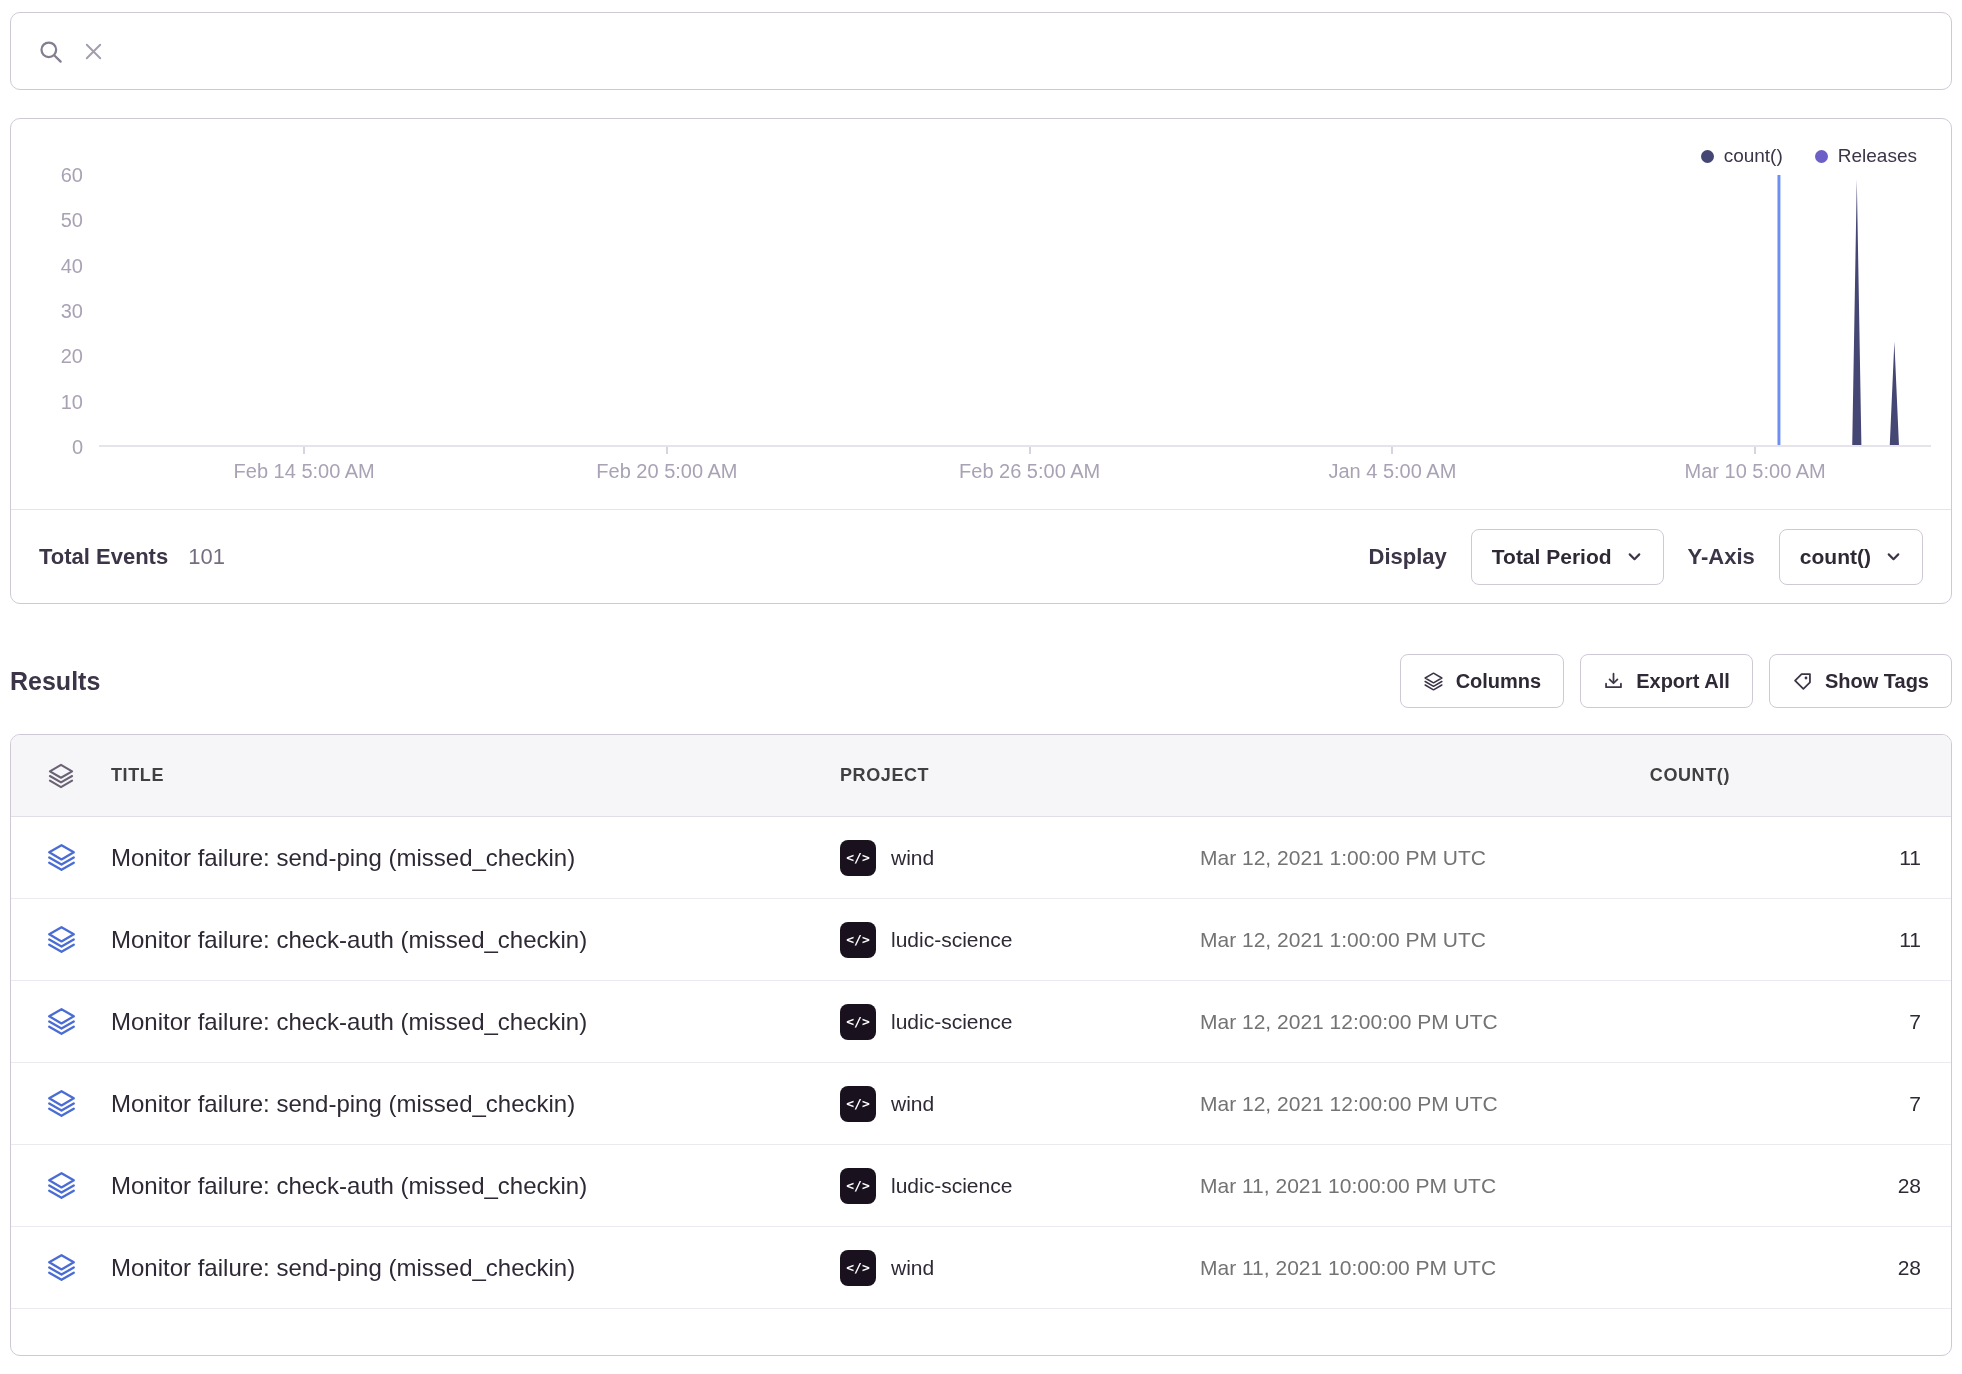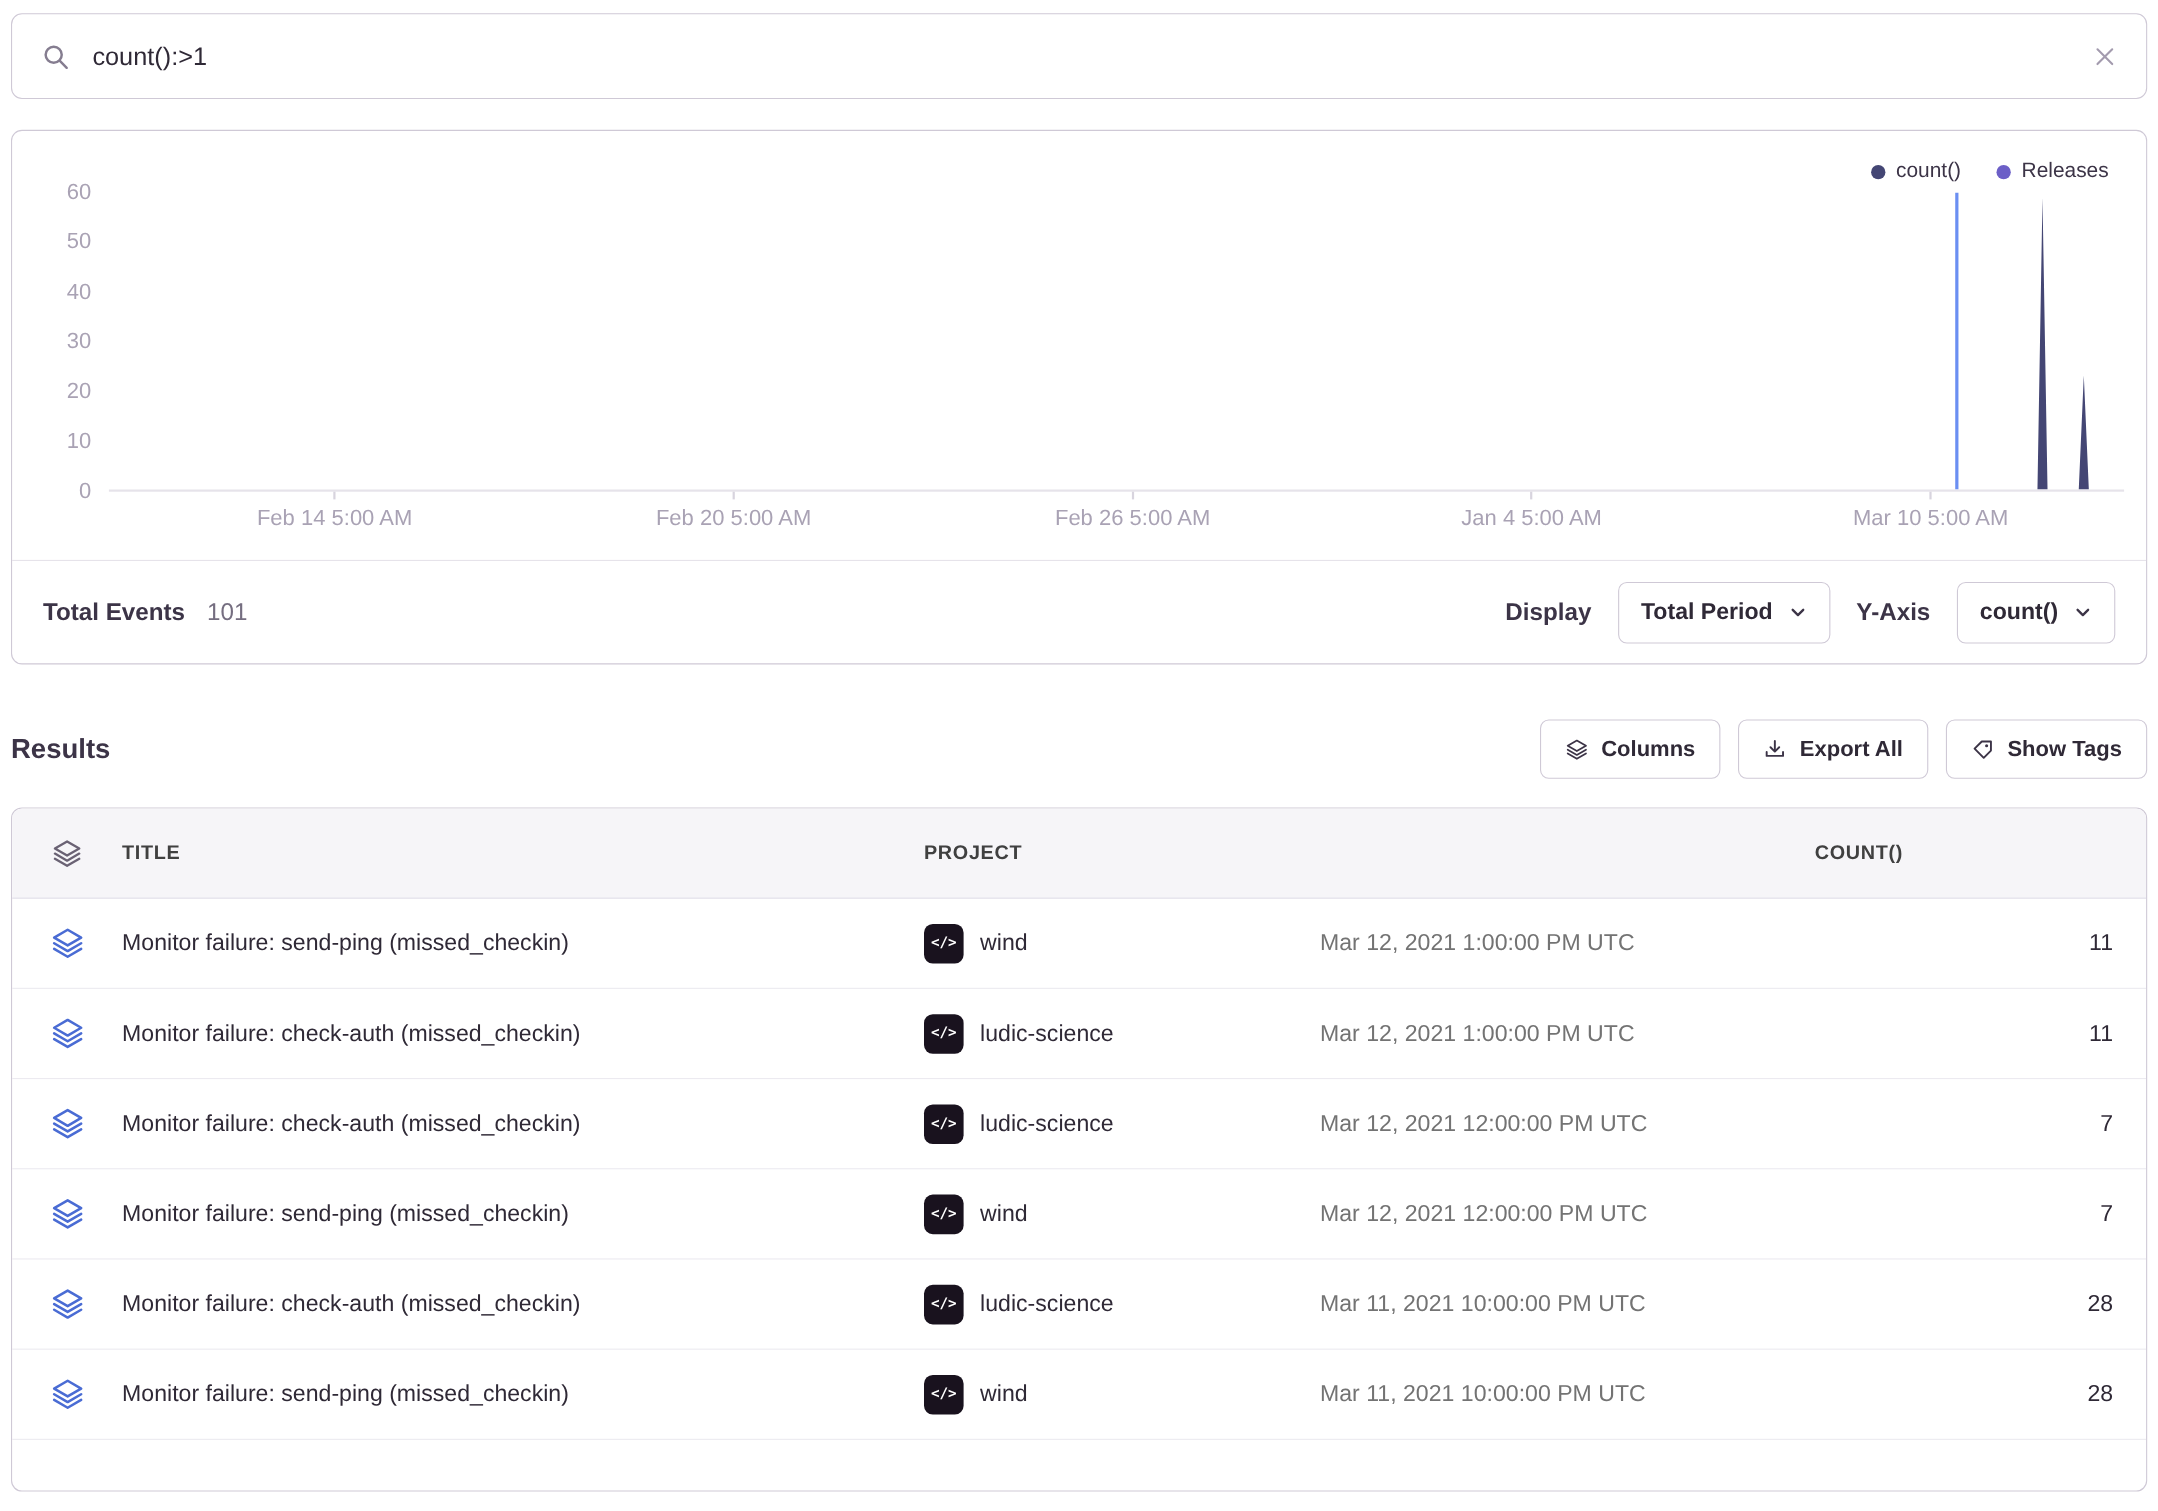--- a/index.html
+++ b/index.html
@@ -56,36 +56,35 @@
   .grid-row { display: grid; grid-template-columns: 100px minmax(0,1fr) 360px 560px 191px; align-items: center; height: 82px; }
   .thead { background: #f6f5f8; border-bottom: 1px solid #e2dee8; }
   .th { font-size: 18px; font-weight: 700; color: #404040; letter-spacing: .6px; display: flex; align-items: center; gap: 8px; cursor: pointer; }
   .th-right { justify-content: flex-end; padding-right: 30px; }
   .sort-icon { width: 19px; height: 19px; color: #6a6274; }
   .row { border-bottom: 1px solid #eceaf0; cursor: pointer; }
   .row:last-of-type { border-bottom: none; }
   .cell-icon { display: flex; justify-content: center; }
   .stack-icon { width: 31px; height: 31px; color: #4a6cd4; }
   .stack-icon.gray { width: 28px; height: 28px; color: #6a6274; }
-  .cell-title { font-size: 21px; color: #2f2936; padding-right: 28px; white-space: nowrap; overflow: hidden; text-overflow: ellipsis; }
+  .cell-title { font-size: 24px; color: #2f2936; padding-right: 28px; white-space: nowrap; overflow: hidden; text-overflow: ellipsis; }
   .cell-project { display: flex; align-items: center; gap: 15px; font-size: 21px; color: #2f2936; }
   .proj-badge { width: 36px; height: 36px; background: #19121e; border-radius: 8px; color: #fff; display: flex; align-items: center; justify-content: center; font-family: "DejaVu Sans Mono", monospace; font-size: 13px; font-weight: 700; flex: none; }
   .cell-ts { font-size: 21px; color: #737373; }
   .cell-count { font-size: 21px; color: #2f2936; text-align: right; padding-right: 30px; }
   .table-footer { height: 46px; }
 </style>
 </head>
 <body>
 
 <div class="panel search-bar">
   <svg class="search-icon" viewBox="0 0 24 24" fill="none" stroke="currentColor" stroke-width="2" stroke-linecap="round">
     <circle cx="10.5" cy="10.5" r="6.5"></circle>
       <path d="M15.5 15.5 L21 21"></path>
   </svg>
-  <input class="search-input" type="text" value="count():&gt;1" style="">
   <svg class="clear-icon" viewBox="0 0 24 24" fill="none" stroke="currentColor" stroke-width="2" stroke-linecap="round">
     <path d="M5 5 L19 19 M19 5 L5 19"></path>
   </svg>
 </div>
 
 <div class="panel">
   <div class="chart-inner">
     <div class="legend">
       <div class="legend-item">
         <span class="dot" style="background: rgb(68, 70, 116);"></span>

